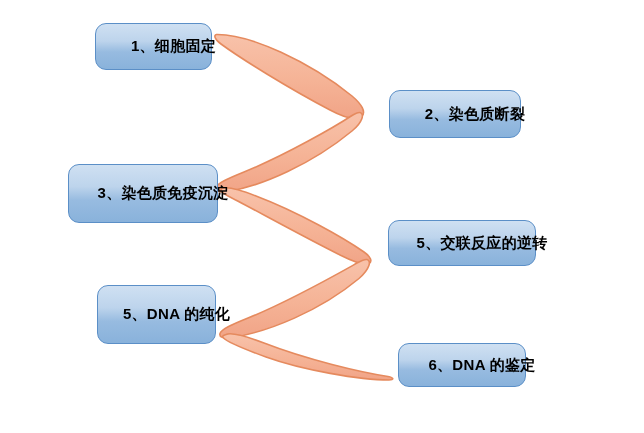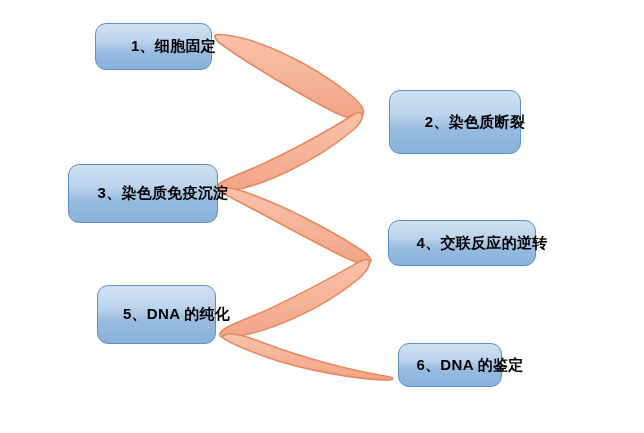--- a/index.html
+++ b/index.html
@@ -44,25 +44,25 @@
     color: #000000;
     font-weight: bold;
     font-size: 15px;
     line-height: 1.1;
     letter-spacing: 0.3px;
     white-space: nowrap;
     font-family: "Liberation Sans", "DejaVu Sans", sans-serif;
   }
   
   #box-1 { left: 95px;  top: 23px;  width: 117px; height: 47px; }
-  #box-2 { left: 389px; top: 90px;  width: 132px; height: 64px; }
+  #box-2 { left: 389px; top: 90px;  width: 132px; height: 48px; }
   #box-3 { left: 68px;  top: 164px; width: 150px; height: 59px; }
   #box-4 { left: 388px; top: 220px; width: 148px; height: 46px; }
   #box-5 { left: 97px;  top: 285px; width: 119px; height: 59px; }
-  #box-6 { left: 398px; top: 343px; width: 104px; height: 44px; }
+  #box-6 { left: 398px; top: 343px; width: 128px; height: 44px; }
 </style>
 </head>
 <body>
 
 <div id="canvas">
 
   <svg id="ribbon-layer" viewBox="0 0 644 433" width="644" height="433" xmlns="http://www.w3.org/2000/svg">
     <defs>
       <linearGradient id="ribGrad" x1="0" y1="0" x2="0" y2="1">
         <stop offset="0%" stop-color="#F8C2AA"></stop>
@@ -120,21 +120,21 @@
 
   <div class="step-box" id="box-2">
     <span class="step-label">2、染色质断裂</span>
   </div>
 
   <div class="step-box" id="box-3">
     <span class="step-label">3、染色质免疫沉淀</span>
   </div>
 
   <div class="step-box" id="box-4">
-    <span class="step-label">4、交联反应的逆转</span>
+    <span class="step-label">5、交联反应的逆转</span>
   </div>
 
   <div class="step-box" id="box-5">
     <span class="step-label">5、DNA 的纯化</span>
   </div>
 
   <div class="step-box" id="box-6">
     <span class="step-label">6、DNA 的鉴定</span>
   </div>
 

